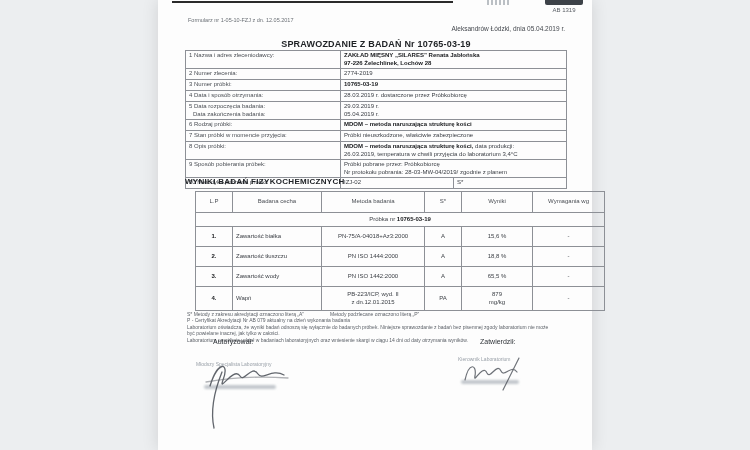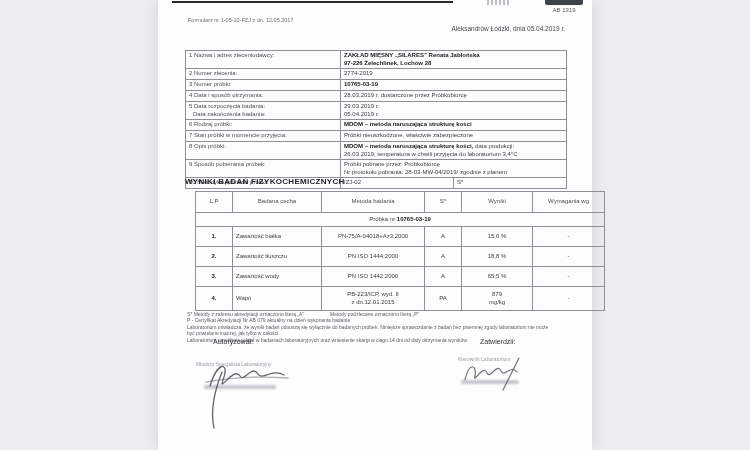--- a/index.html
+++ b/index.html
@@ -71,20 +71,21 @@
 <div class="page">
   <div class="paper">
 
     <div class="abs letterhead-line"></div>
     <div class="abs logo-marks"></div>
     <div class="abs logo-box"></div>
     <div class="abs ab-badge">AB 1319</div>
 
     <div class="abs form-number">Formularz nr 1-05-10-FZJ z dn. 12.05.2017</div>
     <div class="abs place-date">Aleksandrów Łódzki, dnia 05.04.2019 r.</div>
+    <div class="abs doc-title">SPRAWOZDANIE Z BADAŃ Nr 10765-03-19</div>
 
     <table class="abs info-table">
       <tbody>
           <tr class="h16">
         <td class="lbl">1 Nazwa i adres zleceniodawcy:</td>
         <td colspan="2">
           <div class="b">ZAKŁAD MIĘSNY „SILARES” Renata Jabłońska</div>
           <div class="b">97-226 Żelechlinek, Lochów 28</div>
         </td>
       </tr>

